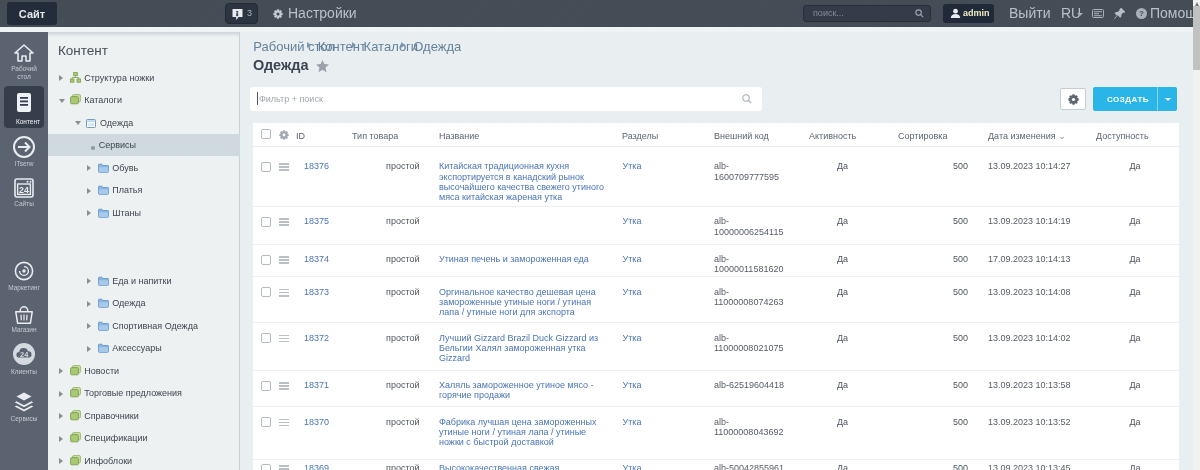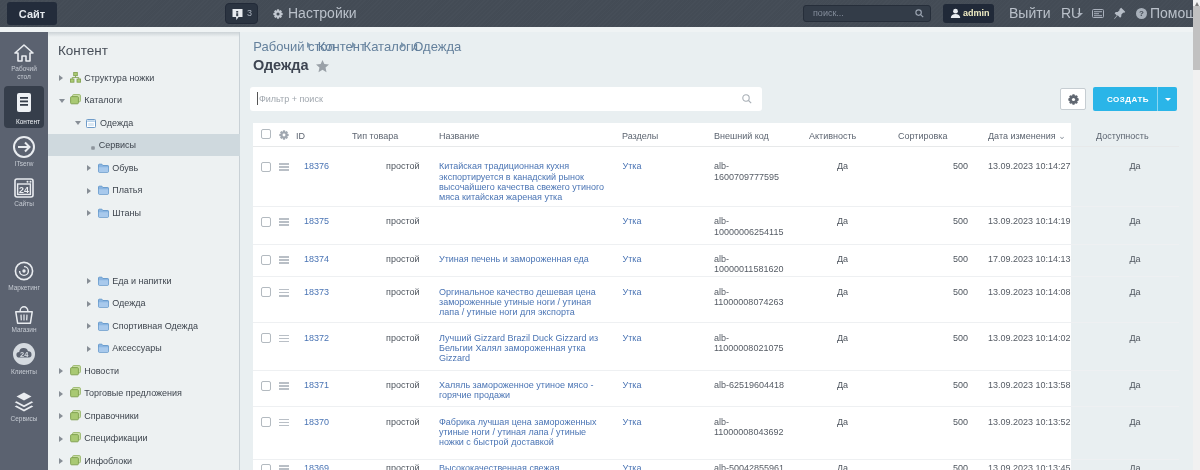--- a/index.html
+++ b/index.html
@@ -46,21 +46,21 @@
 #crumbs i { position:absolute; top:3px; width:0; height:0; border-left:4px solid #7b96ad; border-top:3px solid transparent; border-bottom:3px solid transparent; }
 #pagetitle { position:absolute; left:12px; top:25px; font-size:14.5px; font-weight:bold; color:#3e4552; }
 #filter { position:absolute; left:9px; top:55px; width:512px; height:24px; background:#ffffff; border-radius:3px; }
 #filter .ph { position:absolute; left:9px; top:7px; font-size:9px; color:#a0a7ae; }
 #gearbtn { position:absolute; left:819px; top:56px; width:26px; height:22px; background:#ffffff; border:1px solid #c6cdd2; border-radius:2px; }
 #createbtn { position:absolute; left:852px; top:55px; width:84px; height:24px; background:#2ab5e8; border-radius:2px; color:#fff; font-size:8px; font-weight:bold; }
 #createbtn .txt { position:absolute; left:14px; top:8px; letter-spacing:0.5px; }
 #createbtn .sep { position:absolute; left:64px; top:0; width:1px; height:24px; background:rgba(255,255,255,0.45); }
 #createbtn .car { position:absolute; left:71.5px; top:10.5px; width:0; height:0; border-top:3.5px solid #fff; border-left:3px solid transparent; border-right:3px solid transparent; }
 
-#grid { position:absolute; left:12px; top:90.5px; width:818px; height:348px; background:#fff; }
+#grid { position:absolute; left:12px; top:90.5px; width:926px; height:348px; background:#fff; }
 .hrow { position:absolute; left:0; top:0; width:926px; height:24px; border-bottom:1px solid #e7e9ea; }
 .hc { position:absolute; top:8px; font-size:9px; color:#5d6571; white-space:nowrap; }
 .grow { position:absolute; left:0; width:926px; border-bottom:1px solid #eef0f2; }
 .gc { position:absolute; top:11px; font-size:9px; line-height:10.2px; color:#4e555e; white-space:nowrap; }
 .gc a, .lnk { color:#4a74b4; text-decoration:none; }
 .name { width:200px; white-space:normal; }
 .code { width:80px; white-space:normal; word-wrap:break-word; color:#565c65; }
 .cb { position:absolute; width:10px; height:10px; background:#fff; border:1px solid #b3bac0; border-radius:2px; }
 .burg { position:absolute; width:10px; }
 .burg i { display:block; height:1.5px; background:#b9bfc6; margin-bottom:1.6px; }

